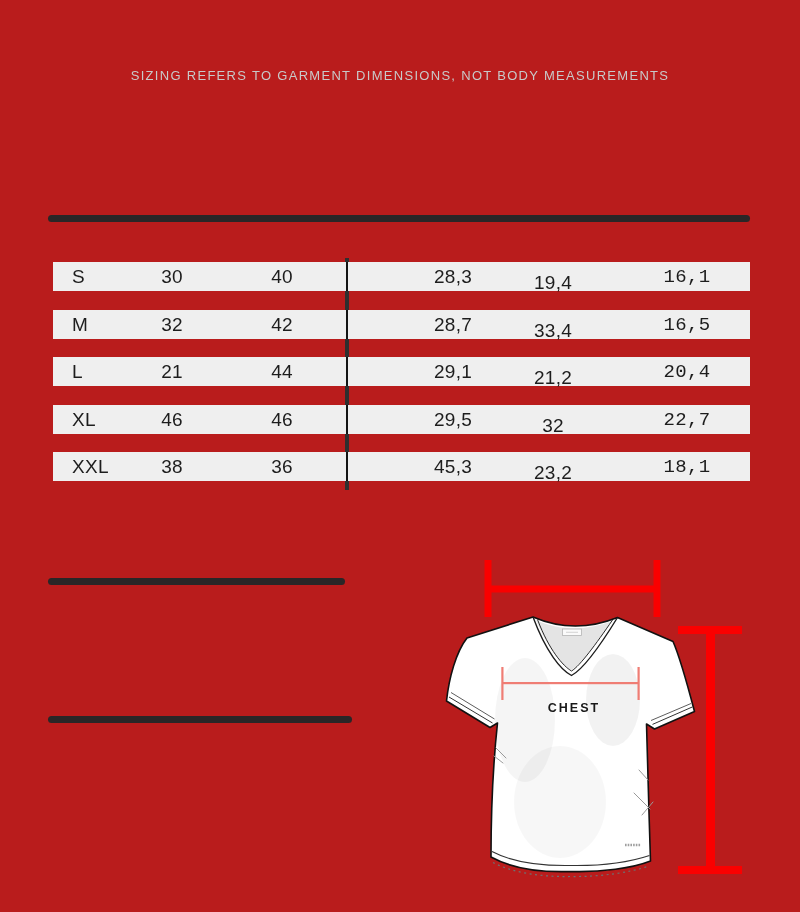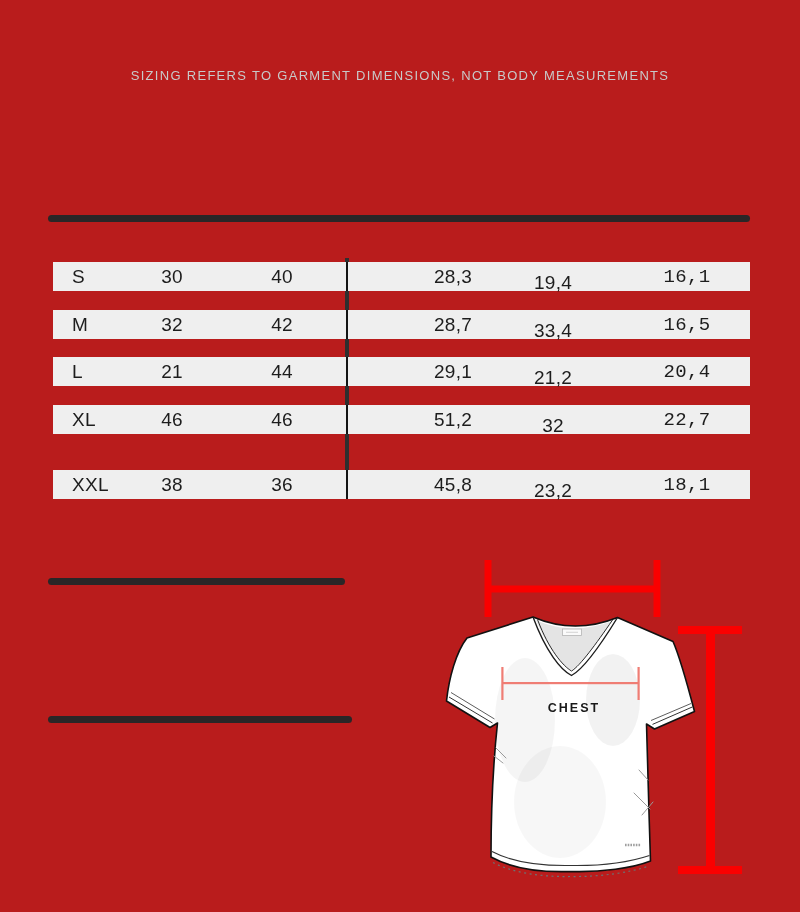--- a/index.html
+++ b/index.html
@@ -29,21 +29,21 @@
   }
   .row .cell.size{left:19px;transform:translateY(-50%);}
   .row .cell.p1{left:119px;}
   .row .cell.p2{left:229px;}
   .row .cell.p3{left:372px;margin-left:28px;}
   .row .cell.p4{left:500px;margin-top:6px;}
   .row .cell.p5{left:634px;font-family:Liberation Mono, monospace;}
   .row .rowdivider{
     position:absolute;left:293px;top:0;width:2px;height:100%;background:#141414;
   }
-  .r0{top:262px;} .r1{top:310px;} .r2{top:357px;} .r3{top:405px;} .r4{top:470px;}
+  .r0{top:262px;} .r1{top:310px;} .r2{top:357px;} .r3{top:405px;} .r4{top:452px;}
   .diagram{position:absolute;left:425px;top:548px;width:340px;height:345px;}
 </style>
 </head>
 <body>
 
 <div class="stage">
 
   <div class="subtitle">SIZING REFERS TO GARMENT DIMENSIONS, NOT BODY MEASUREMENTS</div>
 
   <div class="hbar header"></div>
@@ -78,31 +78,31 @@
     <span class="cell p3">29,1</span>
     <span class="cell p4">21,2</span>
     <span class="cell p5">20,4</span>
   </div>
 
   <div class="row r3">
     <span class="cell size">XL</span>
     <span class="cell p1">46</span>
     <span class="cell p2">46</span>
     <span class="rowdivider"></span>
-    <span class="cell p3">51,2</span>
+    <span class="cell p3">29,5</span>
     <span class="cell p4">32</span>
     <span class="cell p5">22,7</span>
   </div>
 
   <div class="row r4">
     <span class="cell size">XXL</span>
     <span class="cell p1">38</span>
     <span class="cell p2">36</span>
     <span class="rowdivider"></span>
-    <span class="cell p3">45,8</span>
+    <span class="cell p3">45,3</span>
     <span class="cell p4">23,2</span>
     <span class="cell p5">18,1</span>
   </div>
 
   <div class="hbar sec1"></div>
   <div class="hbar sec2"></div>
 
   <svg class="diagram" viewBox="425 548 340 345" xmlns="http://www.w3.org/2000/svg">
 
     <path d="M533,617 L467,638

